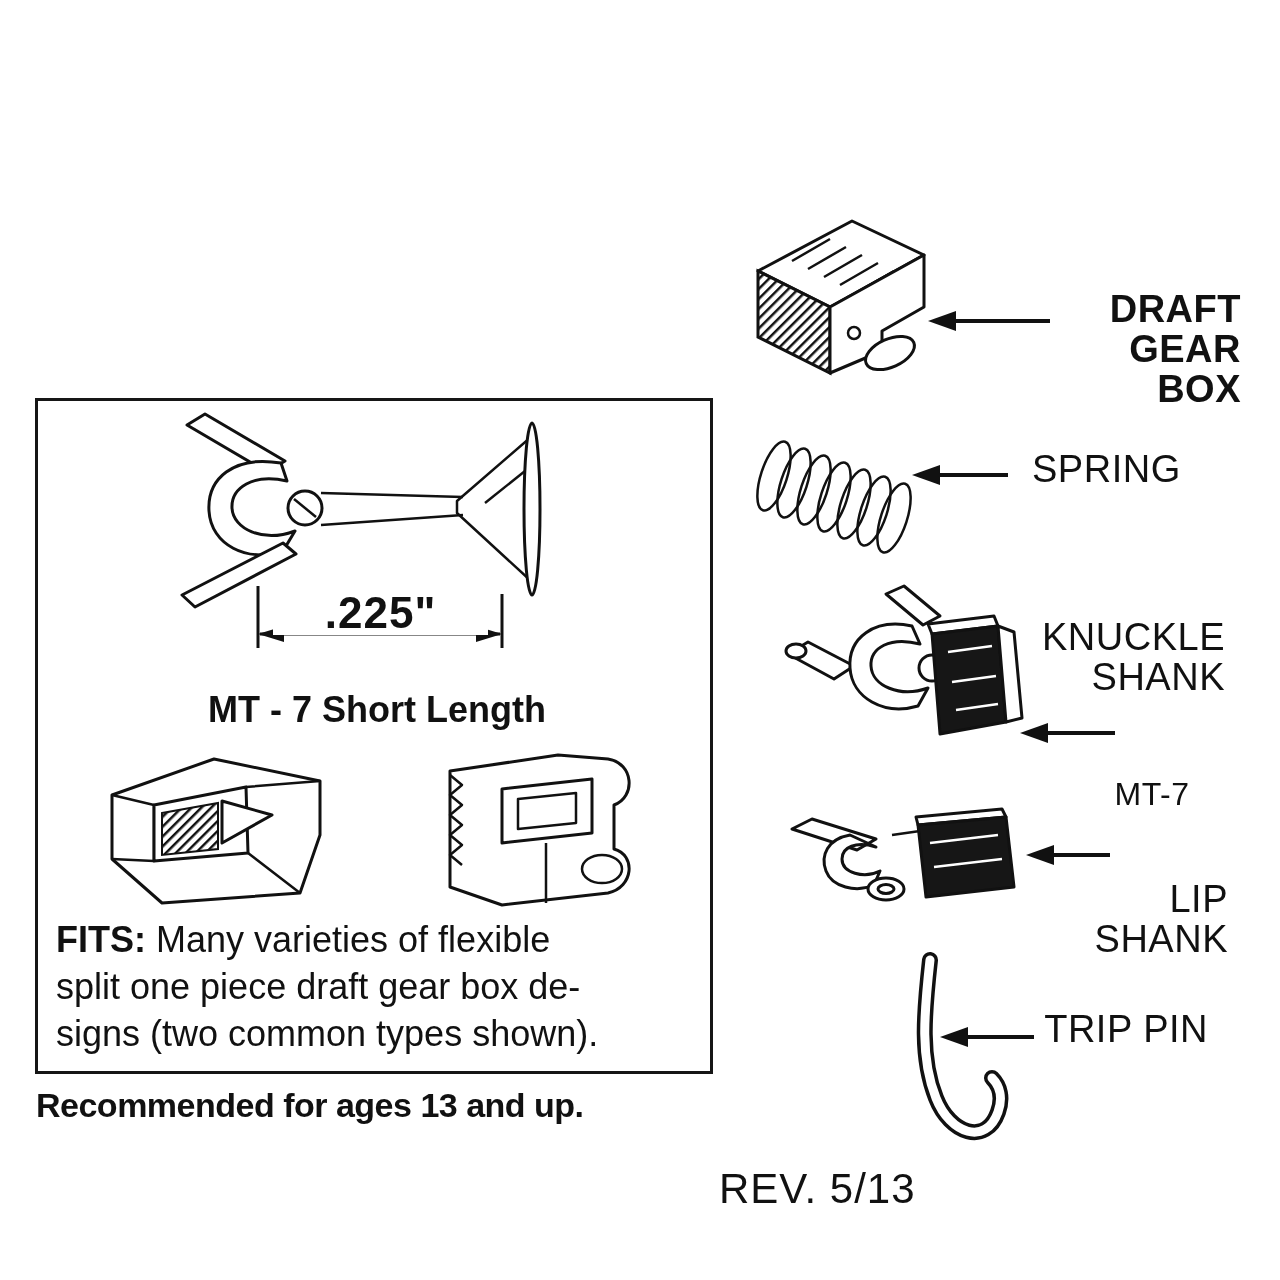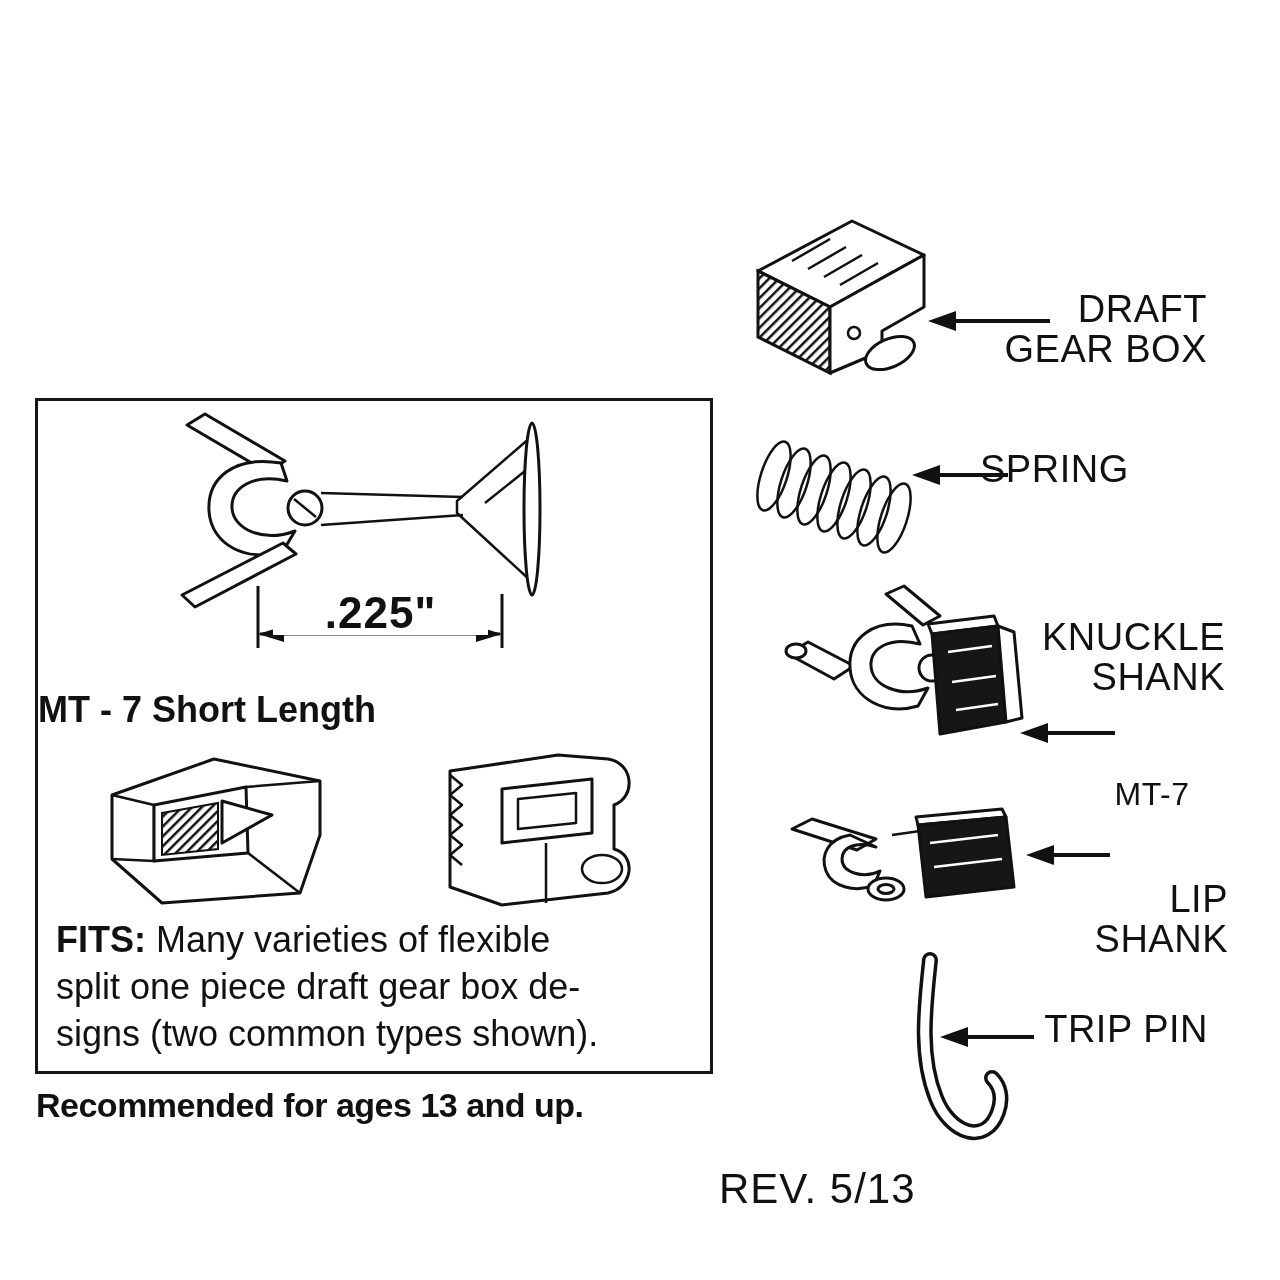--- a/index.html
+++ b/index.html
@@ -15,21 +15,21 @@
   .info-box {
     left:35px; top:398px; width:678px; height:676px;
     border:3px solid #161616; background:#fff; position:absolute;
   }
   .dim-text {
     left:235px; top:190px; width:215px; text-align:center;
     font-size:44px; font-weight:bold; letter-spacing:1px;
     background:#fff; line-height:1.0;
   }
   .caption {
-    left:0; top:288px; width:678px; 
+    left:0; top:288px; width:678px; text-align:center;
     font-size:36px; font-weight:bold;
   }
   .fits { left:18px; top:515px; width:645px; font-size:36px; line-height:47px; }
   .fits .fl { display:block; }
   .fits-label { font-weight:bold; }
 
   .age-note { left:36px; top:1086px; font-size:34px; font-weight:bold; letter-spacing:-0.5px; }
   .rev { left:683px; top:1165px; font-size:42px; letter-spacing:1px;margin-left:36px; }
 
   
@@ -116,36 +116,36 @@
     <path class="st" d="M60 56 L98 34 M76 64 L114 42 M92 72 L130 50 M108 80 L146 58 M124 88 L162 66" stroke-width="2"></path>
     <path d="M26 66 L98 102 L98 168 L26 132 Z" fill="url(#hatch)" stroke="#111" stroke-width="3"></path>
     <path class="ln" d="M98 102 L192 50 L192 102 L150 126 L150 146 L98 168 Z"></path>
     <circle class="st" cx="122" cy="128" r="6"></circle>
     <ellipse class="ln" cx="158" cy="148" rx="26" ry="14" transform="rotate(-24 158 148)"></ellipse>
   </svg>
   <svg class="abs arrow" style="left:928px; top:308px;" width="122" height="26" viewBox="0 0 122 26">
     <polygon points="0,13 28,3 28,23"></polygon>
     <line x1="26" y1="13" x2="122" y2="13"></line>
   </svg>
-  <div class="abs part-label ra" style="left:1002px; top:290px; width:205px;">DRAFT GEAR BOX</div>
+  <div class="abs part-label ra" style="left:1036px; top:290px; width:205px;font-weight:bold;">DRAFT GEAR BOX</div>
 
   <svg class="abs" style="left:750px; top:424px;" width="172" height="140" viewBox="0 0 172 140">
     <ellipse class="st" cx="24" cy="52" rx="13" ry="36" transform="rotate(18 24 52)" stroke-width="3.5"></ellipse>
     <ellipse class="st" cx="44" cy="59" rx="13" ry="36" transform="rotate(18 44 59)" stroke-width="3.5"></ellipse>
     <ellipse class="st" cx="64" cy="66" rx="13" ry="36" transform="rotate(18 64 66)" stroke-width="3.5"></ellipse>
     <ellipse class="st" cx="84" cy="73" rx="13" ry="36" transform="rotate(18 84 73)" stroke-width="3.5"></ellipse>
     <ellipse class="st" cx="104" cy="80" rx="13" ry="36" transform="rotate(18 104 80)" stroke-width="3.5"></ellipse>
     <ellipse class="st" cx="124" cy="87" rx="13" ry="36" transform="rotate(18 124 87)" stroke-width="3.5"></ellipse>
     <ellipse class="st" cx="144" cy="94" rx="13" ry="36" transform="rotate(18 144 94)" stroke-width="3.5"></ellipse>
   </svg>
   <svg class="abs arrow" style="left:912px; top:462px;" width="96" height="26" viewBox="0 0 96 26">
     <polygon points="0,13 28,3 28,23"></polygon>
     <line x1="26" y1="13" x2="96" y2="13"></line>
   </svg>
-  <div class="abs part-label ra" style="left:980px; top:450px; width:145px;">SPRING</div>
+  <div class="abs part-label ra" style="left:1032px; top:450px; width:145px;">SPRING</div>
 
   <svg class="abs" style="left:782px; top:582px;" width="245" height="185" viewBox="0 0 245 185">
     <path class="ln" d="M104 12 L122 4 L158 34 L141 43 Z"></path>
     <path class="ln" d="M6 72 L26 60 L72 84 L52 97 Z"></path>
     <ellipse class="ln" cx="14" cy="69" rx="10" ry="7"></ellipse>
     <path class="ln" d="M130 44 C92 36 66 56 68 86 C70 116 102 134 136 124 L146 106 C118 116 90 104 89 84 C88 66 108 54 138 62 Z"></path>
     <circle class="ln" cx="150" cy="86" r="13"></circle>
     <path class="ln" d="M150 52 L216 44 L212 34 L146 42 Z"></path>
     <path class="dk" d="M150 52 L216 44 L224 140 L158 152 Z"></path>
     <path class="ln" d="M216 44 L232 50 L240 136 L224 140 Z"></path>

